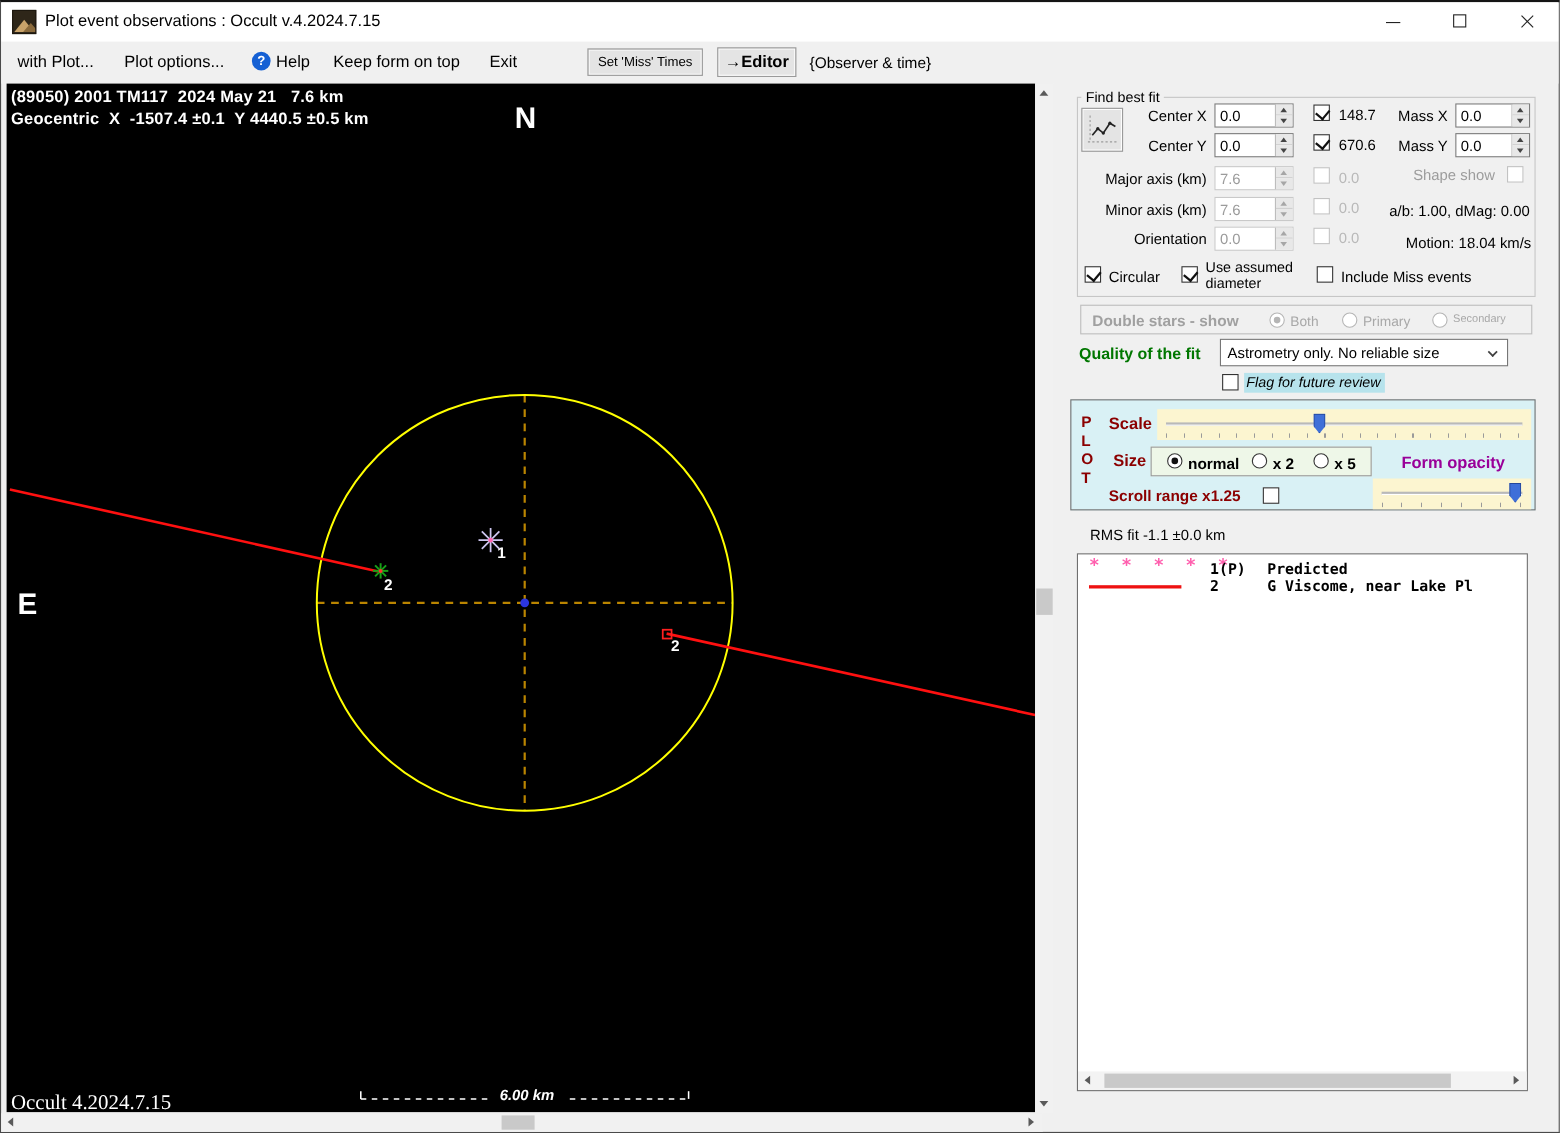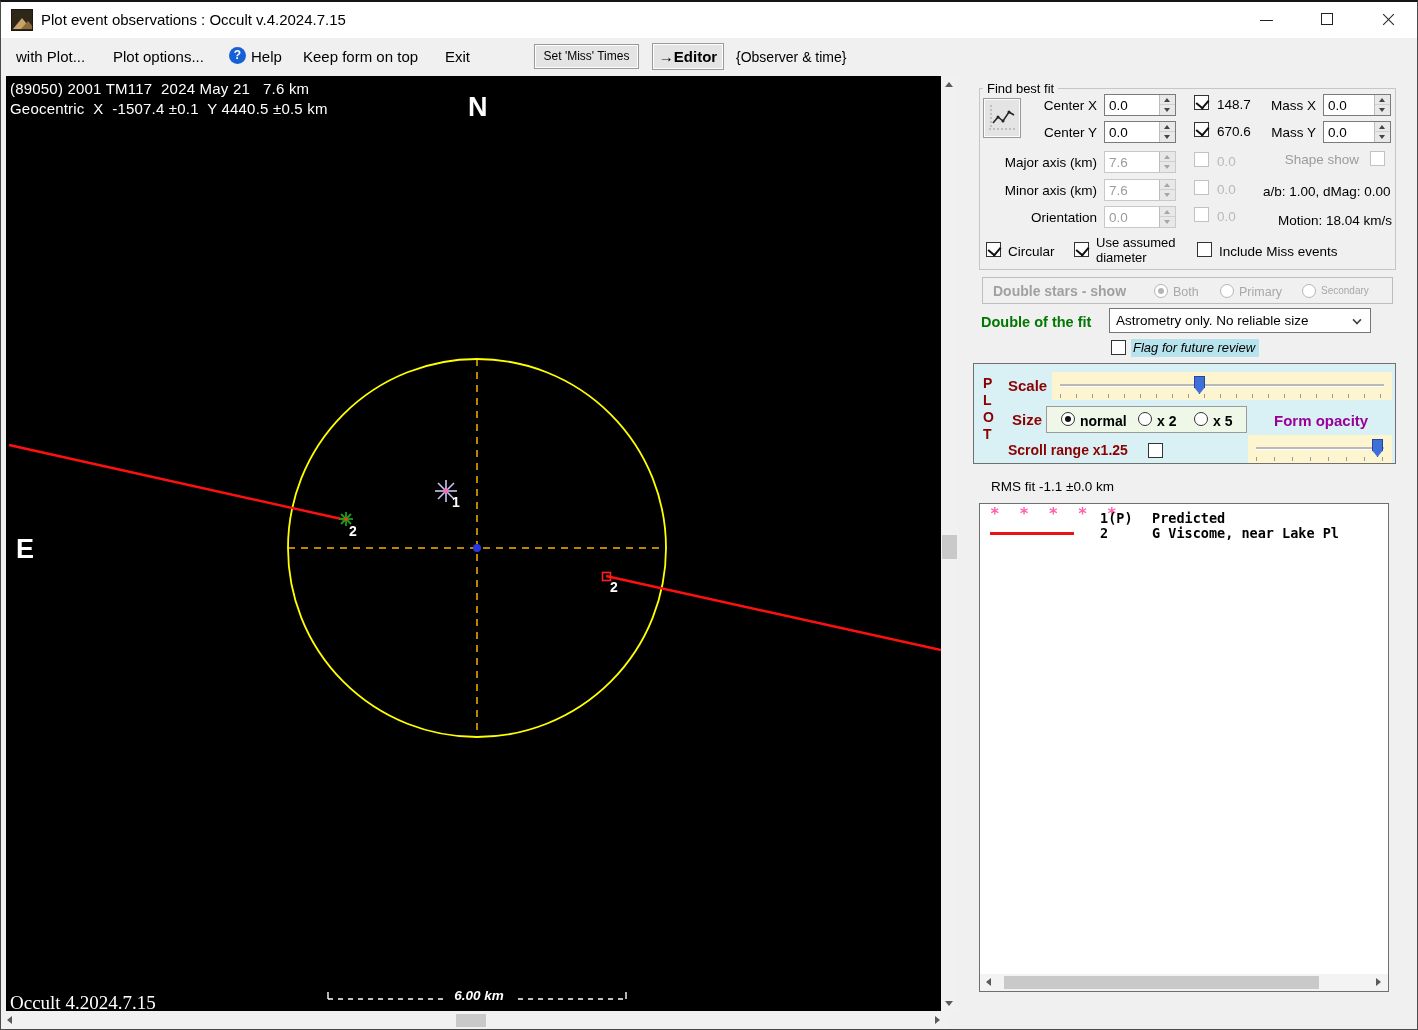--- a/index.html
+++ b/index.html
@@ -23,21 +23,21 @@
   .glyph-close1 { position:absolute; left:10px; top:11px; width:15px; height:1px; background:#222; transform:rotate(45deg); }
   .glyph-close2 { position:absolute; left:10px; top:11px; width:15px; height:1px; background:#222; transform:rotate(-45deg); }
   
   .menubar { position:absolute; left:0; top:36px; width:100%; height:38px; background:#f0f0f0; }
   .menu-item { position:absolute; top:10px; font-size:15px; cursor:default; }
   .help-badge { position:absolute; left:228px; top:9px; width:17px; height:17px; border-radius:50%; background:#1560d4; color:#fff; font-size:12px; font-weight:bold; text-align:center; line-height:17px; }
   .btn { position:absolute; background:#e4e4e4; border:1px solid #9a9a9a; box-shadow:inset 0 0 0 1px #fdfdfd; text-align:center; }
   
   #plot { position:absolute; left:5px; top:74px; width:935px; height:935px; background:#000; overflow:hidden; }
   .pw { color:#fff; position:absolute; white-space:pre; }
-  .plot-header { font-weight:normal; font-size:15px; letter-spacing:.2px; }
+  .plot-header { font-weight:bold; font-size:15px; letter-spacing:.2px; }
   .cardinal { font-weight:bold; font-size:27px; }
   .mlabel { font-weight:bold; font-size:14px; }
   .scale-label { font-style:italic; font-weight:bold; font-size:13.5px; text-align:center; }
   .plot-version { font-family:"Liberation Serif", serif; font-size:19px; }
   
   .sb { background:#f1f1f1; position:absolute; }
   .sb-thumb { position:absolute; background:#c9c9c9; }
   .arr { position:absolute; width:0; height:0; }
   .arr.up    { border-left:4px solid transparent; border-right:4px solid transparent; border-bottom:5px solid #5a5a5a; }
   .arr.down  { border-left:4px solid transparent; border-right:4px solid transparent; border-top:5px solid #5a5a5a; }
@@ -299,21 +299,21 @@
   <div class="grp" style="left:981px; top:275px; width:411px; height:27px; border-color:#bdbdbd;">
     <div class="llabel" style="left:10px; top:5px; font-weight:bold; font-size:14px; color:#a0a0a0;">Double stars - show</div>
     <div class="rad disabled sel" style="left:171px; top:6px;"></div>
     <div class="llabel" style="left:190px; top:7px; font-size:12.5px; color:#a8a8a8;">Both</div>
     <div class="rad disabled" style="left:237px; top:6px;"></div>
     <div class="llabel" style="left:256px; top:7px; font-size:12.5px; color:#a8a8a8;">Primary</div>
     <div class="rad disabled" style="left:319px; top:6px;"></div>
     <div class="llabel" style="left:338px; top:7px; font-size:10px; color:#a8a8a8;">Secondary</div>
   </div>
 
-  <div class="llabel" style="left:980px; top:312px; font-weight:bold; font-size:14.5px; color:#007700;">Double of the fit</div>
+  <div class="llabel" style="left:980px; top:312px; font-weight:bold; font-size:14.5px; color:#007700;">Quality of the fit</div>
   <div class="combo" style="left:1108px; top:306px; width:262px; height:25px;">
     <span class="ctext">Astrometry only. No reliable size</span>
     <span class="chev"></span>
   </div>
   <div class="chk" style="left:1110px; top:338px;"></div>
   <div class="llabel" style="left:1130px; top:337px; height:18px; padding:1px 4px 0 2px; background:#b7e3ec; font-style:italic; font-size:13px;">Flag for future review</div>
 
   <div class="abs" style="left:972px; top:361px; width:423px; height:101px; background:#d9f1f5; border:1px solid #707070;"></div>
   <div class="llabel maroon" style="left:982px; top:373px; font-size:14px;">P</div>
   <div class="llabel maroon" style="left:982px; top:390px; font-size:14px;">L</div>

